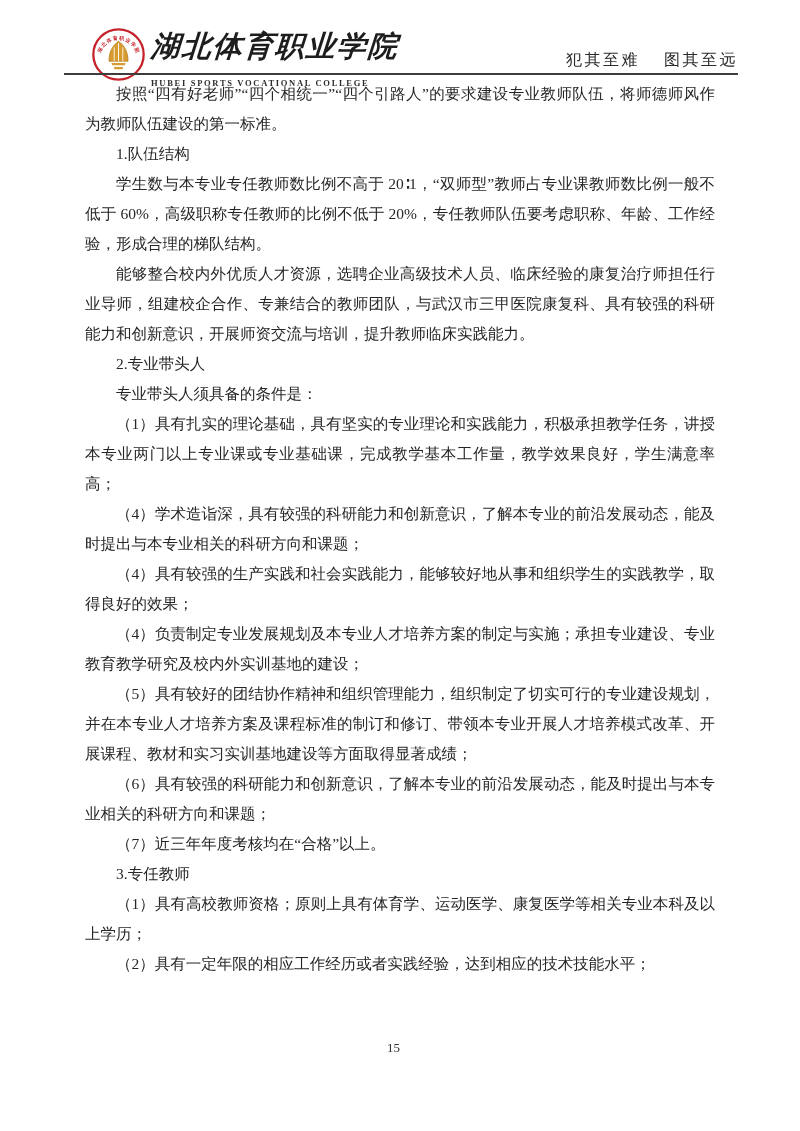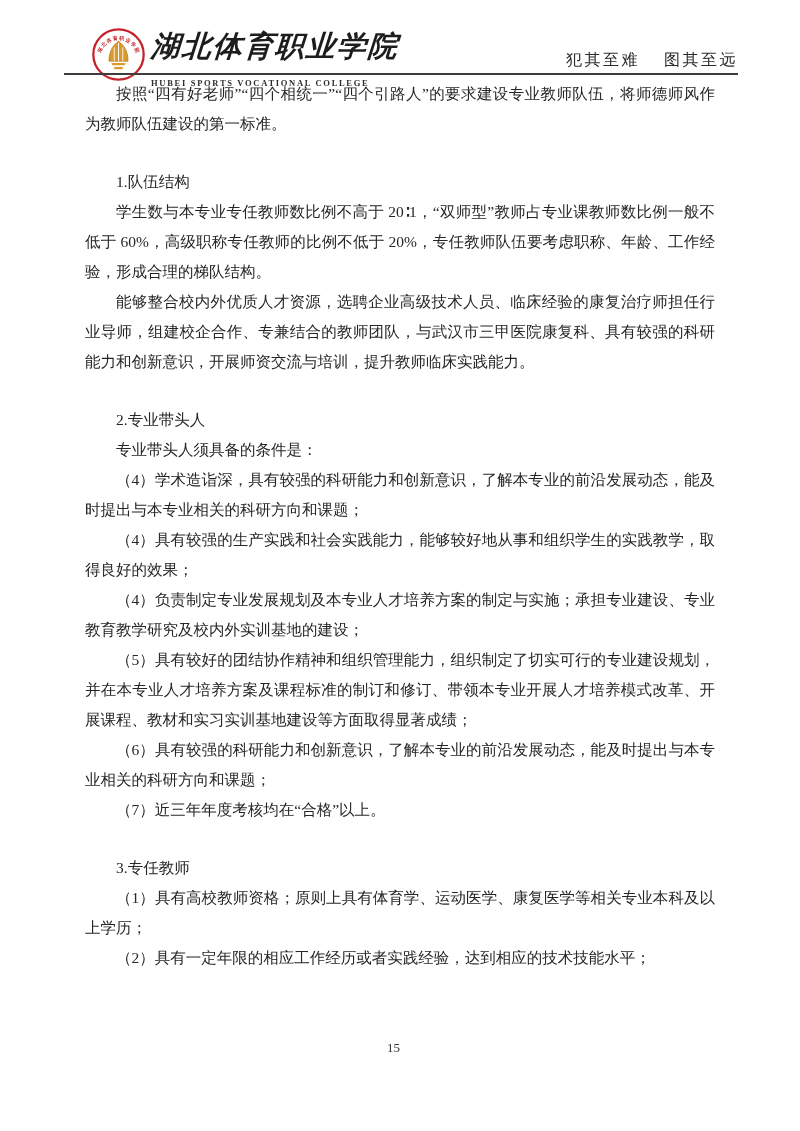--- a/index.html
+++ b/index.html
@@ -60,21 +60,21 @@
     top: 79px; left: 85px; right: 85px;
   }
   .block {
     margin: 0;
     font-size: 15.5px;
     line-height: 30px;
     text-indent: 2em;
     text-align: justify;
     color: #262626;
   }
-  .block.heading { text-align: left; margin-top: 28px; }
+  .block.heading { text-align: left; }
 
   
   .footer {
     position: absolute;
     top: 1040px; left: 0; right: 13px;
     text-align: center;
     font-size: 13px;
     color: #333;
   }
 </style>
@@ -122,20 +122,21 @@
       <p class="block heading">1.队伍结构</p>
 
       <p class="block paragraph">学生数与本专业专任教师数比例不高于 20∶1，“双师型”教师占专业课教师数比例一般不低于 60%，高级职称专任教师的比例不低于 20%，专任教师队伍要考虑职称、年龄、工作经验，形成合理的梯队结构。</p>
 
       <p class="block paragraph">能够整合校内外优质人才资源，选聘企业高级技术人员、临床经验的康复治疗师担任行业导师，组建校企合作、专兼结合的教师团队，与武汉市三甲医院康复科、具有较强的科研能力和创新意识，开展师资交流与培训，提升教师临床实践能力。</p>
 
       <p class="block heading">2.专业带头人</p>
 
       <p class="block paragraph">专业带头人须具备的条件是：</p>
 
+      <p class="block paragraph">（1）具有扎实的理论基础，具有坚实的专业理论和实践能力，积极承担教学任务，讲授本专业两门以上专业课或专业基础课，完成教学基本工作量，教学效果良好，学生满意率高；</p>
 
       <p class="block paragraph">（4）学术造诣深，具有较强的科研能力和创新意识，了解本专业的前沿发展动态，能及时提出与本专业相关的科研方向和课题；</p>
 
       <p class="block paragraph">（4）具有较强的生产实践和社会实践能力，能够较好地从事和组织学生的实践教学，取得良好的效果；</p>
 
       <p class="block paragraph">（4）负责制定专业发展规划及本专业人才培养方案的制定与实施；承担专业建设、专业教育教学研究及校内外实训基地的建设；</p>
 
       <p class="block paragraph">（5）具有较好的团结协作精神和组织管理能力，组织制定了切实可行的专业建设规划，并在本专业人才培养方案及课程标准的制订和修订、带领本专业开展人才培养模式改革、开展课程、教材和实习实训基地建设等方面取得显著成绩；</p>
 
       <p class="block paragraph">（6）具有较强的科研能力和创新意识，了解本专业的前沿发展动态，能及时提出与本专业相关的科研方向和课题；</p>

